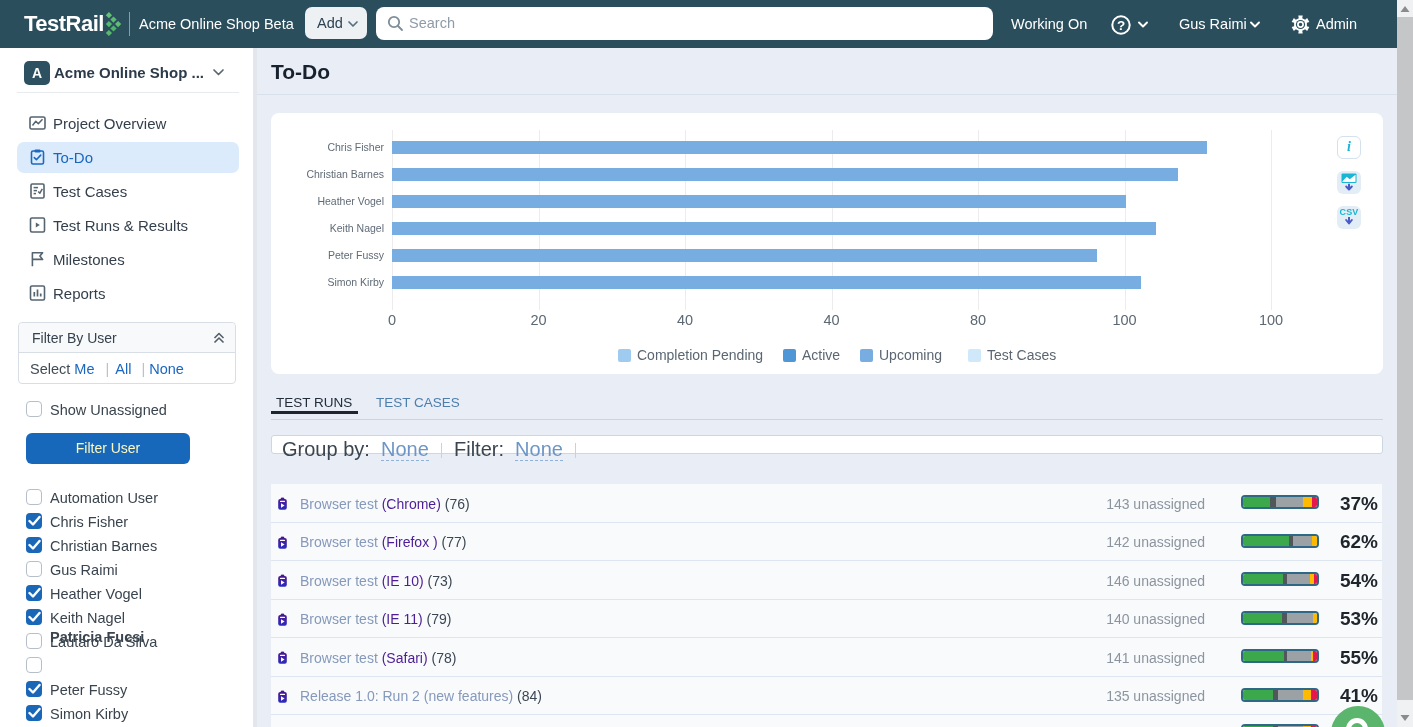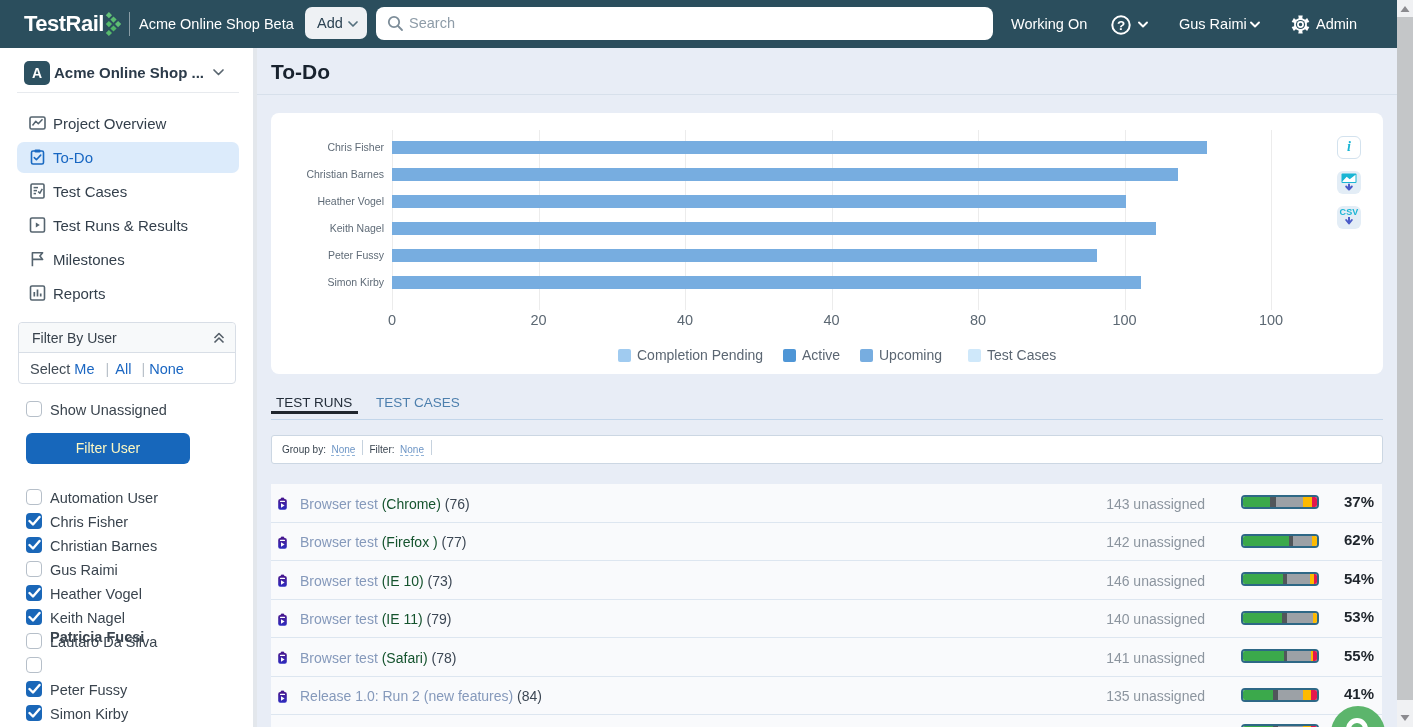--- a/index.html
+++ b/index.html
@@ -54,36 +54,36 @@
 .xlab { position:absolute; top:199px; width:40px; text-align:center; font-size:14.5px; color:#5c6873; }
 .lgsq { position:absolute; top:236px; width:13px; height:13px; border-radius:2px; }
 .lgtx { position:absolute; top:236px; font-size:14px; color:#5b6672; line-height:13px; }
 .cicon { position:absolute; left:1066px; width:24px; height:23px; border-radius:6px; }
 
 
 #tab1 { position:absolute; left:276px; top:395px; font-size:13.5px; color:#232d39; }
 #tab1u { position:absolute; left:271px; top:410.5px; width:87px; height:3.5px; background:#20262e; }
 #tab2 { position:absolute; left:376px; top:395px; font-size:13.5px; color:#4d7fad; }
 #tabline { position:absolute; left:271px; top:419px; width:1112px; height:1px; background:#c3d6ea; }
-#toolbar { position:absolute; left:271px; top:435px; width:1112px; height:29px; background:#fff; border:1px solid #ccd7e3; border-radius:3px; font-size:10px; color:#3a4550; line-height:27px; }
+#toolbar { position:absolute; left:271px; top:435px; width:1112px; height:19px; background:#fff; border:1px solid #ccd7e3; border-radius:3px; font-size:20px; color:#3a4550; line-height:27px; }
 #toolbar .in { position:absolute; left:10px; top:0; }
 .dashu { color:#6d95c5; border-bottom:1px dashed #8fb2d8; }
 .tbdiv { display:inline-block; width:1px; height:15px; background:#c6d2de; vertical-align:-2px; margin:0 1px; }
 
 
 .trow { position:absolute; left:271px; width:1111px; height:38.5px; background:#f9fafc; border-bottom:1px solid #dde6f0; }
 .trow .ric { position:absolute; left:7px; top:13px; }
 .trow .lk { position:absolute; left:29px; top:11.5px; font-size:14px; color:#8599bb; }
-.trow .lk .cfg { color:#14532d; }
+.trow .lk .cfg { color:#4c1d95; }
 .trow .lk .cnt { color:#3c4754; }
 .trow .una { position:absolute; left:750px; width:184px; top:11.5px; text-align:right; font-size:14px; color:#8c959f; }
 .pbar { position:absolute; left:970px; top:11px; width:78px; height:14px; border:2px solid #2e6886; border-radius:4px; overflow:hidden; display:flex; }
 .pbar div { height:100%; }
 .sg { background:#3ba94b; } .sd { background:#51565a; } .sgr { background:#9ca1a6; } .sy { background:#fdba00; } .sr { background:#e4184d; }
-.pct { position:absolute; left:1058px; width:60px; top:8.5px; text-align:center; font-size:15px; font-weight:bold; color:#1f252c; }
+.pct { position:absolute; left:1058px; width:60px; top:8.5px; text-align:center; font-size:19px; font-weight:bold; color:#1f252c; }
 
 
 #sbar { position:absolute; left:1397px; top:0; width:16px; height:727px; background:#f0f1f3; }
 #sthumb { position:absolute; left:1397px; top:17px; width:16px; height:683px; background:#c4c6c8; }
 #helpbub { position:absolute; left:1331px; top:706px; width:54px; height:54px; border-radius:50%; background:#5cb56c; }
 #helpring { position:absolute; left:1346px; top:718px; width:22px; height:22px; border-radius:50%; border:5px solid #fff; }
 </style>
 </head>
 <body>
 <div id="stage">

